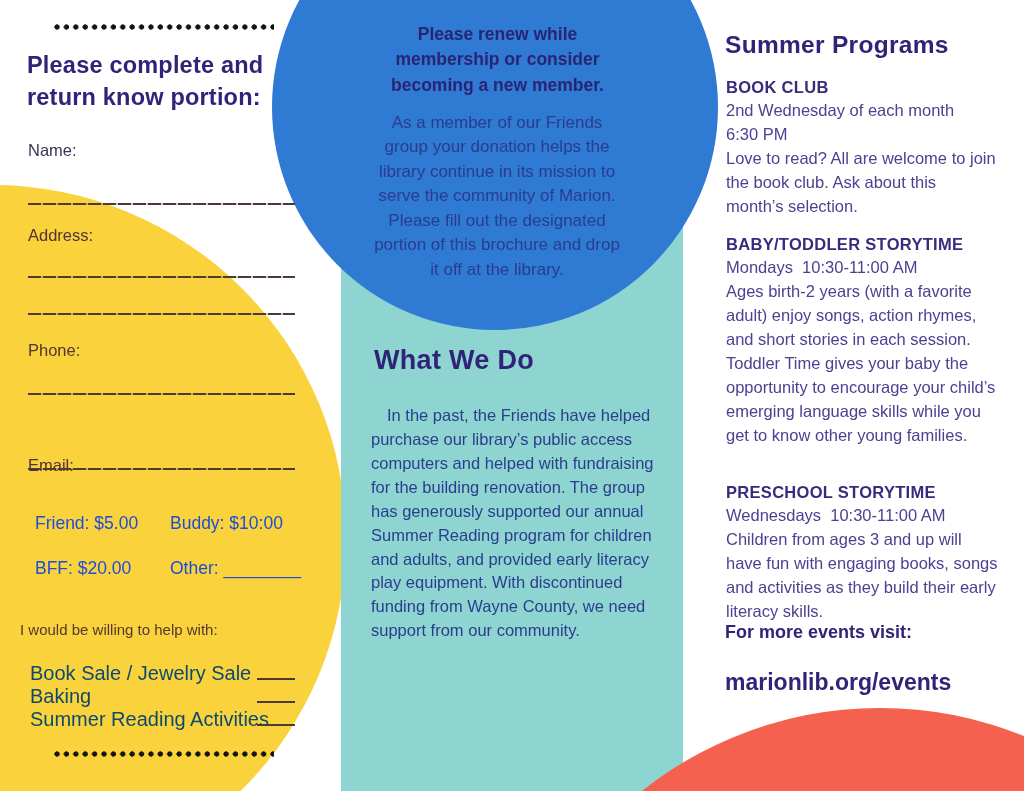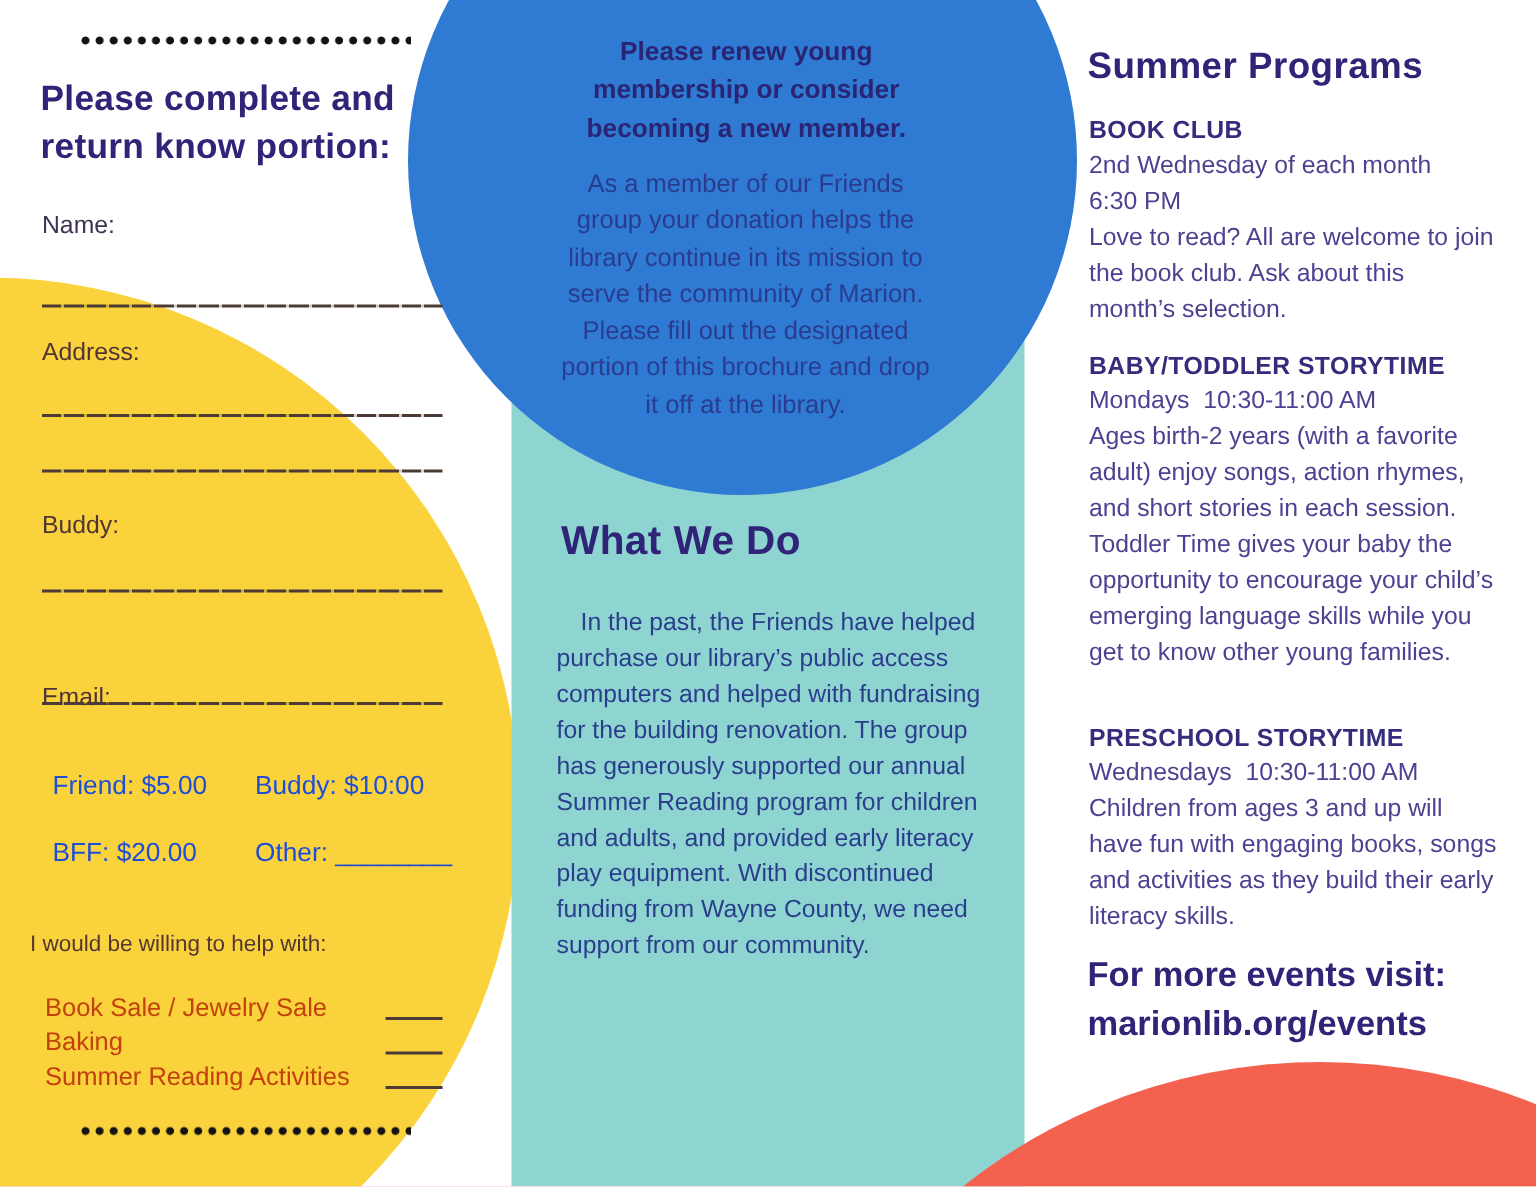--- a/index.html
+++ b/index.html
@@ -52,21 +52,21 @@
   .line-phone { top: 393px; }
   .line-email { top: 468px; }
 
   .member-opt { font-size: 17.5px; color: #1d4ed8; }
   .opt-friend { left: 35px;  top: 513px; }
   .opt-buddy  { left: 170px; top: 513px; }
   .opt-bff    { left: 35px;  top: 558px; }
   .opt-other  { left: 170px; top: 558px; }
 
   .vol-heading { left: 20px; top: 621px; font-size: 15px; color: #533732; }
-  .vol-item { left: 30px; font-size: 17px; color: #c2410c; }
+  .vol-item { left: 30px; font-size: 20px; color: #0c4a6e; }
   .vol-item-0 { top: 662px; }
   .vol-item-1 { top: 685px; }
   .vol-item-2 { top: 708px; }
   .vol-blank {
     left: 257px; width: 38px; height: 2px; background: #4C3A36;
   }
   .vol-blank-0 { top: 678px; }
   .vol-blank-1 { top: 701px; }
   .vol-blank-2 { top: 724px; }
 
@@ -104,22 +104,22 @@
     left: 726px; width: 272px;
     font-size: 16.5px; line-height: 1.45; color: #4D4191;
     white-space: pre-wrap;
   }
   .prog-desc { white-space: normal; }
   .prog0-name { top: 78px; }   .prog0-sched { top: 99px; }  .prog0-desc { top: 147px; }
   .prog1-name { top: 235px; }  .prog1-sched { top: 256px; } .prog1-desc { top: 280px; }
   .prog2-name { top: 483px; }  .prog2-sched { top: 504px; } .prog2-desc { top: 528px; }
 
   .events-line1 {
-    left: 725px; top: 636px;
-    font-size: 23px; font-weight: bold; color: #2F2478;
+    left: 725px; top: 622px;
+    font-size: 18px; font-weight: bold; color: #2F2478;
   }
   .events-line2 {
     left: 725px; top: 669px;
     font-size: 23px; font-weight: bold; color: #2F2478;
   }
 </style>
 </head>
 <body>
 
 <div class="canvas">
@@ -133,42 +133,42 @@
 
   <div class="abs left-heading">Please complete and return know portion:</div>
 
   <div class="abs field-label lbl-name">Name:</div>
   <div class="abs write-line line-name"></div>
 
   <div class="abs field-label lbl-address">Address:</div>
   <div class="abs write-line line-addr1"></div>
   <div class="abs write-line line-addr2"></div>
 
-  <div class="abs field-label lbl-phone">Buddy:</div>
+  <div class="abs field-label lbl-phone">Phone:</div>
   <div class="abs write-line line-phone"></div>
 
   <div class="abs field-label lbl-email">Email:</div>
   <div class="abs write-line line-email"></div>
 
   <div class="abs member-opt opt-friend">Friend: $5.00</div>
   <div class="abs member-opt opt-buddy">Buddy: $10:00</div>
   <div class="abs member-opt opt-bff">BFF: $20.00</div>
   <div class="abs member-opt opt-other">Other: ________</div>
 
   <div class="abs vol-heading">I would be willing to help with:</div>
   <div class="abs vol-item vol-item-0">Book Sale / Jewelry Sale</div>
   <div class="abs vol-blank vol-blank-0"></div>
   <div class="abs vol-item vol-item-1">Baking</div>
   <div class="abs vol-blank vol-blank-1"></div>
   <div class="abs vol-item vol-item-2">Summer Reading Activities</div>
   <div class="abs vol-blank vol-blank-2"></div>
 
   <div class="abs dots dots-bottom"></div>
 
-  <div class="abs renew-heading">Please renew young membership or consider becoming a new member.</div>
+  <div class="abs renew-heading">Please renew while membership or consider becoming a new member.</div>
   <div class="abs renew-body">As a member of our Friends group your donation helps the library continue in its mission to serve the community of Marion. Please fill out the designated portion of this brochure and drop it off at the library.</div>
 
   <div class="abs wwd-heading">What We Do</div>
   <div class="abs wwd-body">In the past, the Friends have helped purchase our library’s public access computers and helped with fundraising for the building renovation. The group has generously supported our annual Summer Reading program for children and adults, and provided early literacy play equipment. With discontinued funding from Wayne County, we need support from our community.</div>
 
   <div class="abs lib-heading">Summer Programs</div>
 
   <div class="abs prog-name prog0-name">BOOK CLUB</div>
   <div class="abs prog-schedule prog0-sched">2nd Wednesday of each month
 6:30 PM</div>

